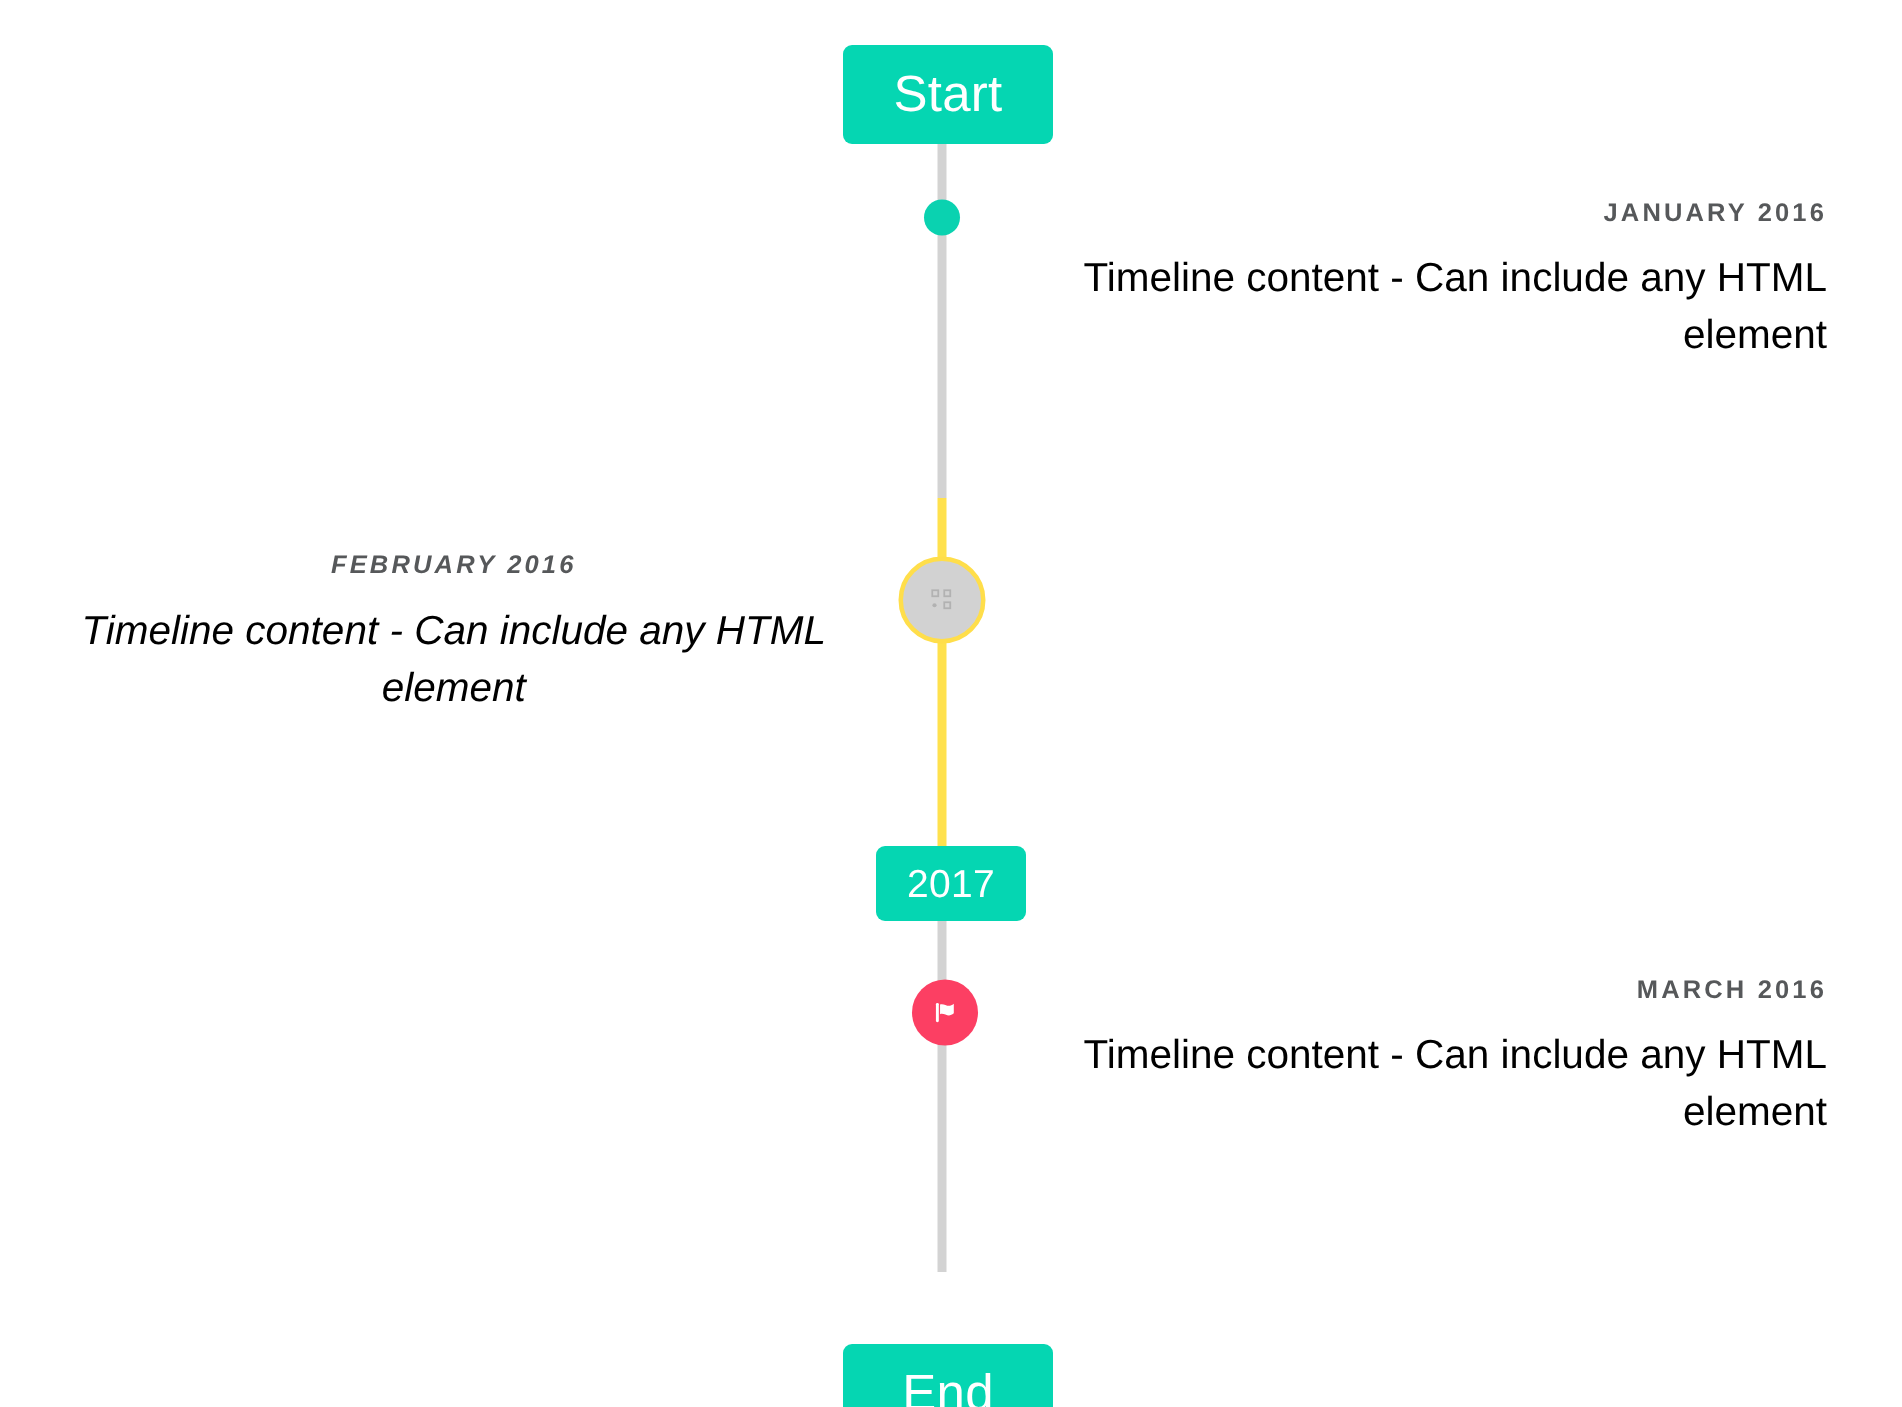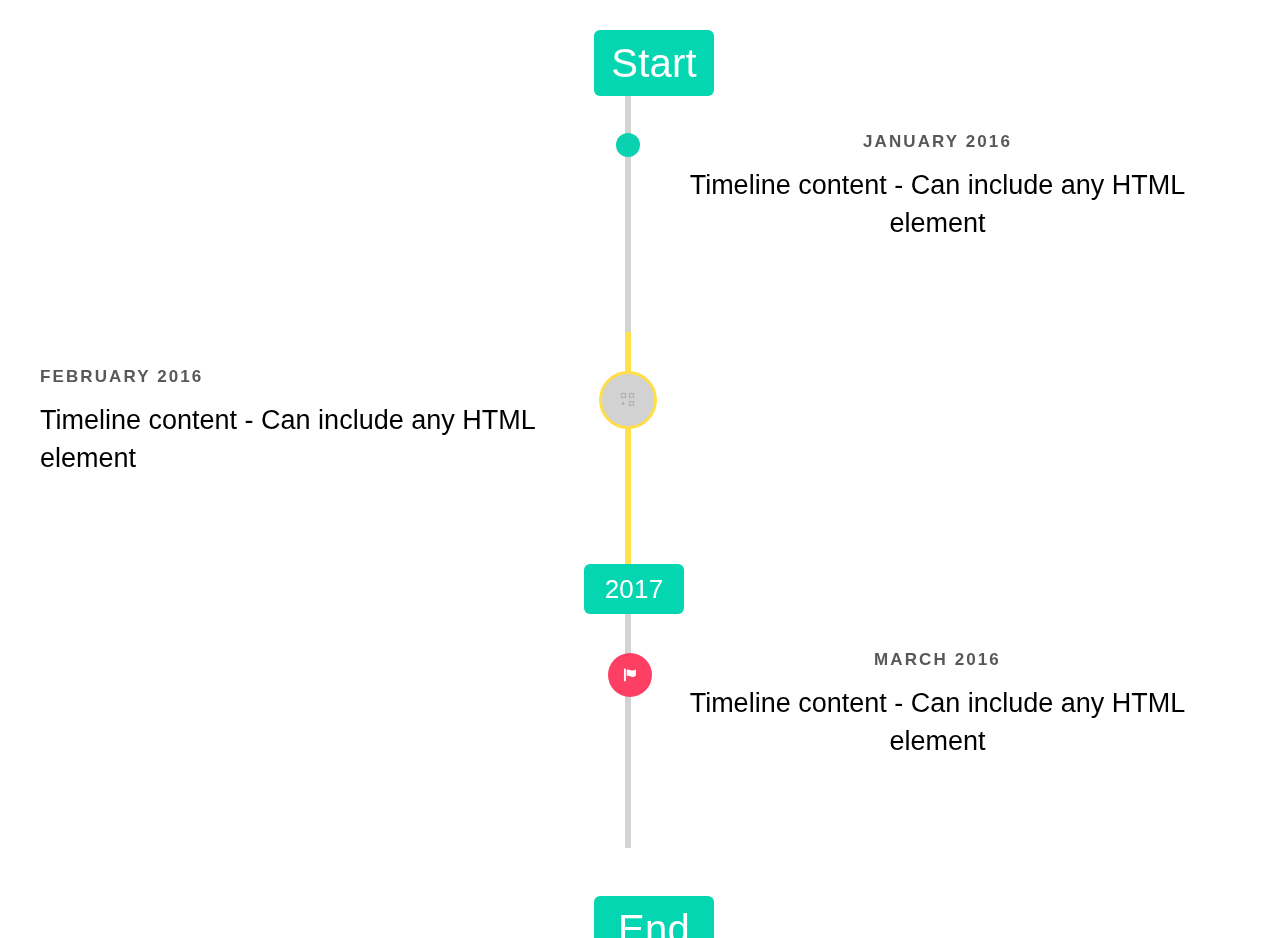--- a/index.html
+++ b/index.html
@@ -41,24 +41,24 @@
     color: #ffffff;
     border-radius: 6px;
     display: flex;
     align-items: center;
     justify-content: center;
     letter-spacing: 0.2px;
     z-index: 5;
     white-space: nowrap;
   }
   .cap-badge.large {
-    left: 594px;
-    width: 120px;
+    left: 562px;
+    width: 140px;
     height: 66px;
-    font-size: 40px;
+    font-size: 34px;
     font-weight: 400;
   }
   .cap-badge.small {
     left: 584px;
     width: 100px;
     height: 50px;
     font-size: 26px;
     font-weight: 400;
   }
   #cap-start { top: 30px; }
@@ -70,27 +70,28 @@
     position: absolute;
     left: 0;
     width: 1268px;
   }
 
   .event-body {
     position: absolute;
     width: 525px;
   }
   .event.right .event-body {
-    left: 675px;
-    text-align: center;
+    left: 693px;
+    text-align: right;
   }
   .event.left .event-body {
     left: 40px;
     width: 525px;
-    text-align: left;
+    text-align: center;
+    font-style: italic;
   }
 
   .event-date {
     font-size: 17px;
     font-weight: bold;
     letter-spacing: 2.1px;
     color: #56585a;
     margin: 0 0 14px 0;
     line-height: 1.1;
   }

